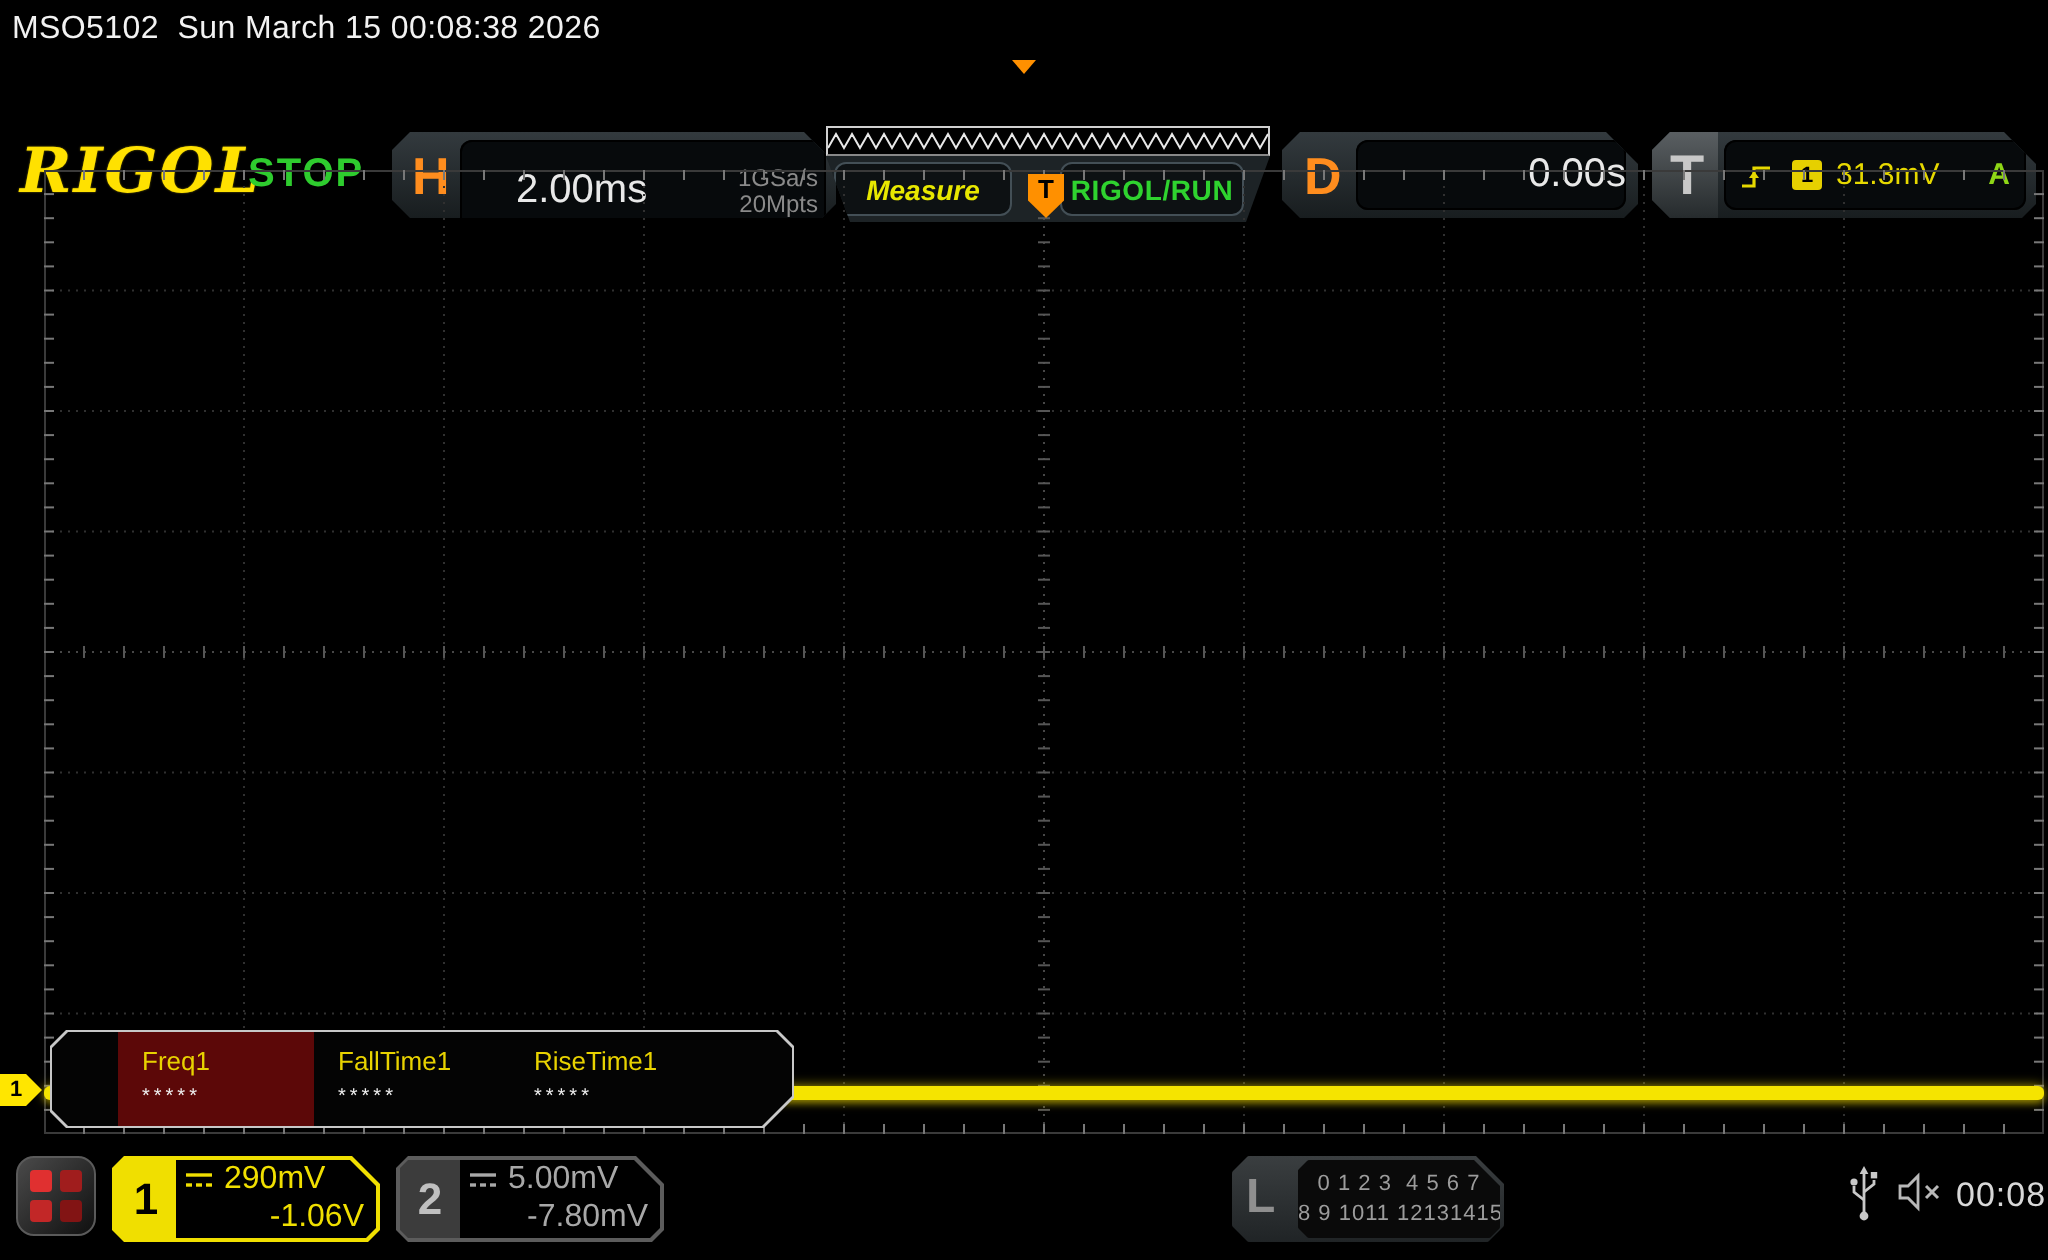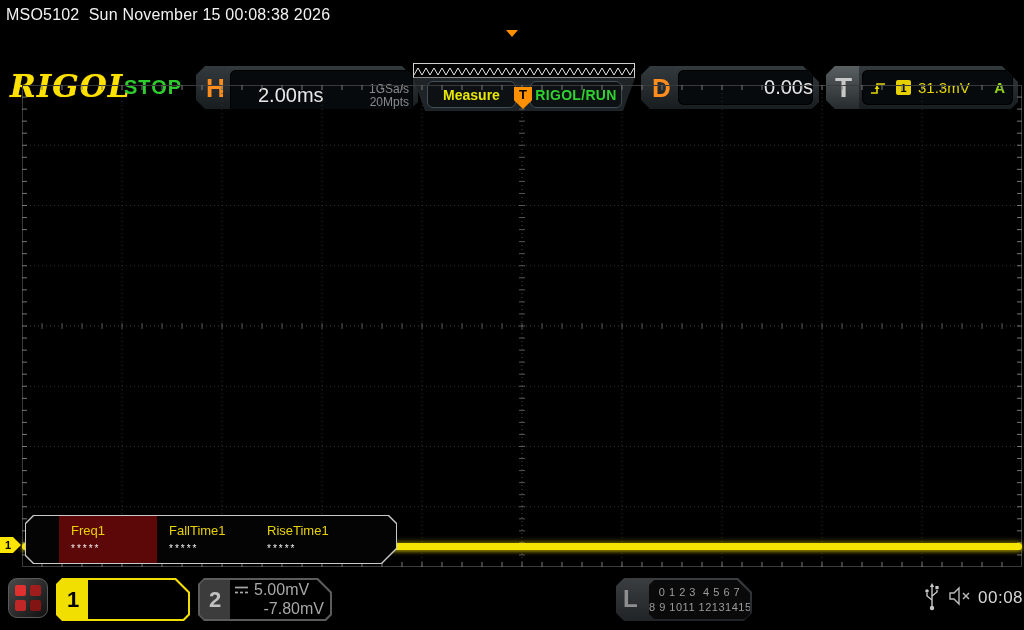--- a/index.html
+++ b/index.html
@@ -34,21 +34,21 @@
   #preview-strip { left:413px; top:33px; width:222px; height:15px; background:#000;
                    border:1px solid #d0d0d0; border-bottom-color:#888; }
   #preview-marker { left:calc(50% - 6px); top:0; width:0; height:0;
                     border-left:6px solid transparent; border-right:6px solid transparent;
                     border-top:7px solid #ff9000; }
   #btn-dock { left:413px; top:48px; width:222px; height:33px; background:#1d2326;
               clip-path:polygon(0 0,100% 0,calc(100% - 12px) 100%,12px 100%); }
   .hdr-btn { position:absolute; top:3px; height:27px; background:#0d1113; border:1px solid #434f56;
              border-radius:6px; font-size:14px; font-weight:bold; display:flex;
              align-items:center; justify-content:center; cursor:pointer; }
-  #measure-btn { left:14px; width:89px; color:#e8e800; }
+  #measure-btn { left:4px; width:89px; color:#e8e800;font-style:italic; }
   #run-btn { left:117px; width:92px; color:#2fd32f; letter-spacing:.3px; }
 
   #d-group { left:641px; top:36px; width:178px; height:43px; }
   #d-group .tab-letter { position:absolute; left:11px; top:9px; color:#ff8d1e; }
   #d-pill { left:37px; top:4px; width:135px; height:35px;justify-content:flex-end; }
   #d-pill .tb-value { font-size:20px; color:#e8e8e8; margin-left:28px; }
 
   #t-group { left:826px; top:36px; width:192px; height:43px; }
   #t-tab { left:0; top:0; width:33px; height:43px; background:linear-gradient(#5a5f62,#262b2d); }
   #t-group .tab-letter { position:absolute; left:9px; top:8px; color:#c8c8c8; font-size:28px; }
@@ -131,21 +131,21 @@
   .la-row { font-size:11px; color:#9c9c9c; line-height:15px; white-space:pre; letter-spacing:.5px; }
 
   #usb-icon { left:924px; top:13px; }
   #spk-icon { left:948px; top:16px; cursor:default; }
   #clock { left:978px; top:18px; font-size:17px; color:#d8d8d8; letter-spacing:.5px; }
 </style>
 </head>
 <body>
 
 <div id="topbar" class="abs">
-  <div class="abs title">MSO5102  Sun November 15 00:08:38 2026</div>
+  <div class="abs title">MSO5102  Sun March 15 00:08:38 2026</div>
 </div>
 
 <div id="header" class="abs">
   <div class="abs logo">RIGOL</div>
   <div class="abs acq-status">STOP</div>
 
   <div id="h-group" class="abs tab-group">
     <span class="tab-letter">H</span>
     <div id="h-pill" class="pill">
       <span class="tb-value">2.00ms</span>
@@ -507,20 +507,32 @@
         <div class="sq2"></div>
         <div class="sq3"></div>
         <div class="sq4"></div>
     </div>
   </div>
 
   <div id="ch1-badge" class="abs ch-badge">
     <div class="ch-shape"></div>
     <div class="ch-inner"></div>
     <div class="ch-tab">1</div>
+    <div class="ch-content">
+      <div class="ch-line1">
+        <svg width="15" height="10" viewBox="0 0 15 10">
+          <line x1="1" y1="2.5" x2="14" y2="2.5" stroke="currentColor" stroke-width="1.7"></line>
+          <line x1="1" y1="7.5" x2="4" y2="7.5" stroke="currentColor" stroke-width="1.7"></line>
+          <line x1="6" y1="7.5" x2="9" y2="7.5" stroke="currentColor" stroke-width="1.7"></line>
+          <line x1="11" y1="7.5" x2="14" y2="7.5" stroke="currentColor" stroke-width="1.7"></line>
+        </svg>
+        <span>290mV</span>
+      </div>
+      <div class="ch-line2">-1.06V</div>
+    </div>
   </div>
 
   <div id="ch2-badge" class="abs ch-badge">
     <div class="ch-shape"></div>
     <div class="ch-inner"></div>
     <div class="ch-tab">2</div>
     <div class="ch-content">
       <div class="ch-line1">
         <svg width="15" height="10" viewBox="0 0 15 10">
           <line x1="1" y1="2.5" x2="14" y2="2.5" stroke="currentColor" stroke-width="1.7"></line>

